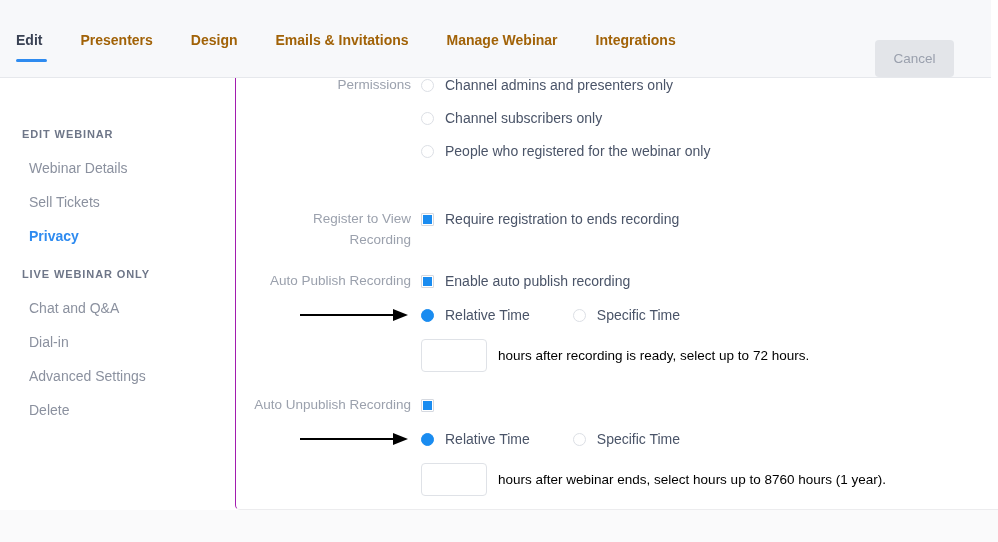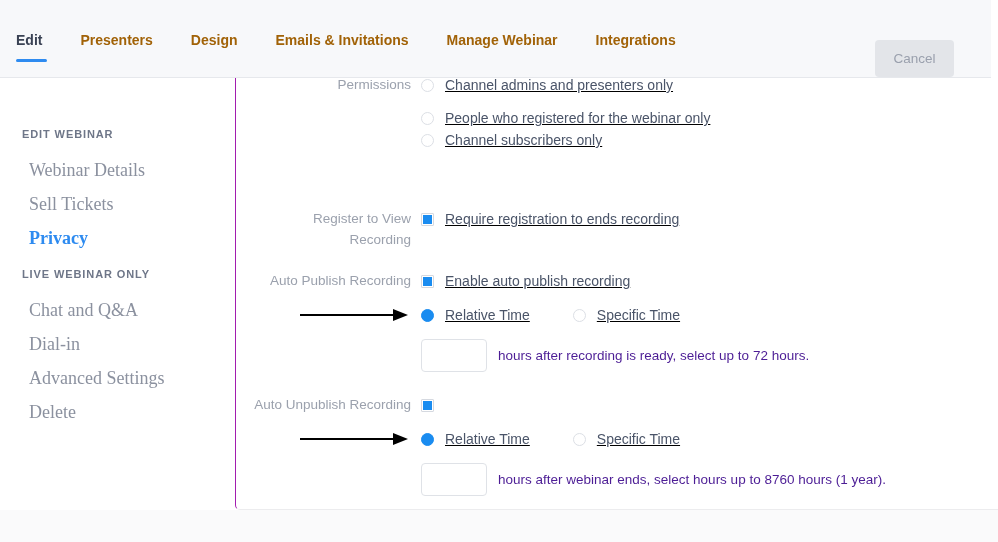--- a/index.html
+++ b/index.html
@@ -110,25 +110,24 @@
     position: absolute;
     left: 22px;
     font-size: 11px;
     font-weight: bold;
     letter-spacing: 0.9px;
     color: #6e7688;
   }
   .side-item {
     position: absolute;
     left: 29px;
-    font-size: 18px;
+    font-size: 14px;
     color: #8b919f;
     cursor: pointer;
     white-space: nowrap;
-    font-family: Liberation Serif, serif;
   }
   .side-item.active {
     color: #2e8bf0;
     font-weight: bold;
   }
 
   
   .content-card {
     position: absolute;
     left: 235px;
@@ -168,21 +167,20 @@
   }
   .row-field {
     position: absolute;
     left: 185px;
   }
 
   .opt {
     display: flex;
     align-items: center;
     height: 22px;
-    text-decoration: underline;
   }
   .opt-text {
     font-size: 14px;
     color: #4a5468;
     white-space: nowrap;
   }
 
   
   .radio {
     width: 13px;
@@ -243,21 +241,21 @@
     box-sizing: border-box;
     outline: none;
     font-family: "Liberation Sans", sans-serif;
     font-size: 13px;
     color: #4a5468;
     padding: 0 8px;
   }
   .hint {
     margin-left: 11px;
     font-size: 13.5px;
-    color: #4c1d95;
+    color: #000000;
     white-space: nowrap;
   }
 
   
   .arrow {
     position: absolute;
     height: 14px;
     pointer-events: none;
   }
 </style>
@@ -313,27 +311,27 @@
 
 <div class="content-card">
 
   <div class="row" style="top:-4px">
     <div class="row-label">Permissions</div>
     <div class="row-field">
       <div class="opt" style="margin-bottom:11px">
         <span class="radio"></span>
         <span class="opt-text">Channel admins and presenters only</span>
       </div>
+      <div class="opt" style="margin-bottom:11px">
+        <span class="radio"></span>
+        <span class="opt-text">Channel subscribers only</span>
+      </div>
       <div class="opt">
         <span class="radio"></span>
         <span class="opt-text">People who registered for the webinar only</span>
-      </div>
-      <div class="opt" style="margin-bottom:11px">
-        <span class="radio"></span>
-        <span class="opt-text">Channel subscribers only</span>
       </div>
     </div>
   </div>
 
   <div class="row" style="top:130px">
     <div class="row-label">
       <div>Register to View</div>
       <div>Recording</div>
     </div>
     <div class="row-field">

